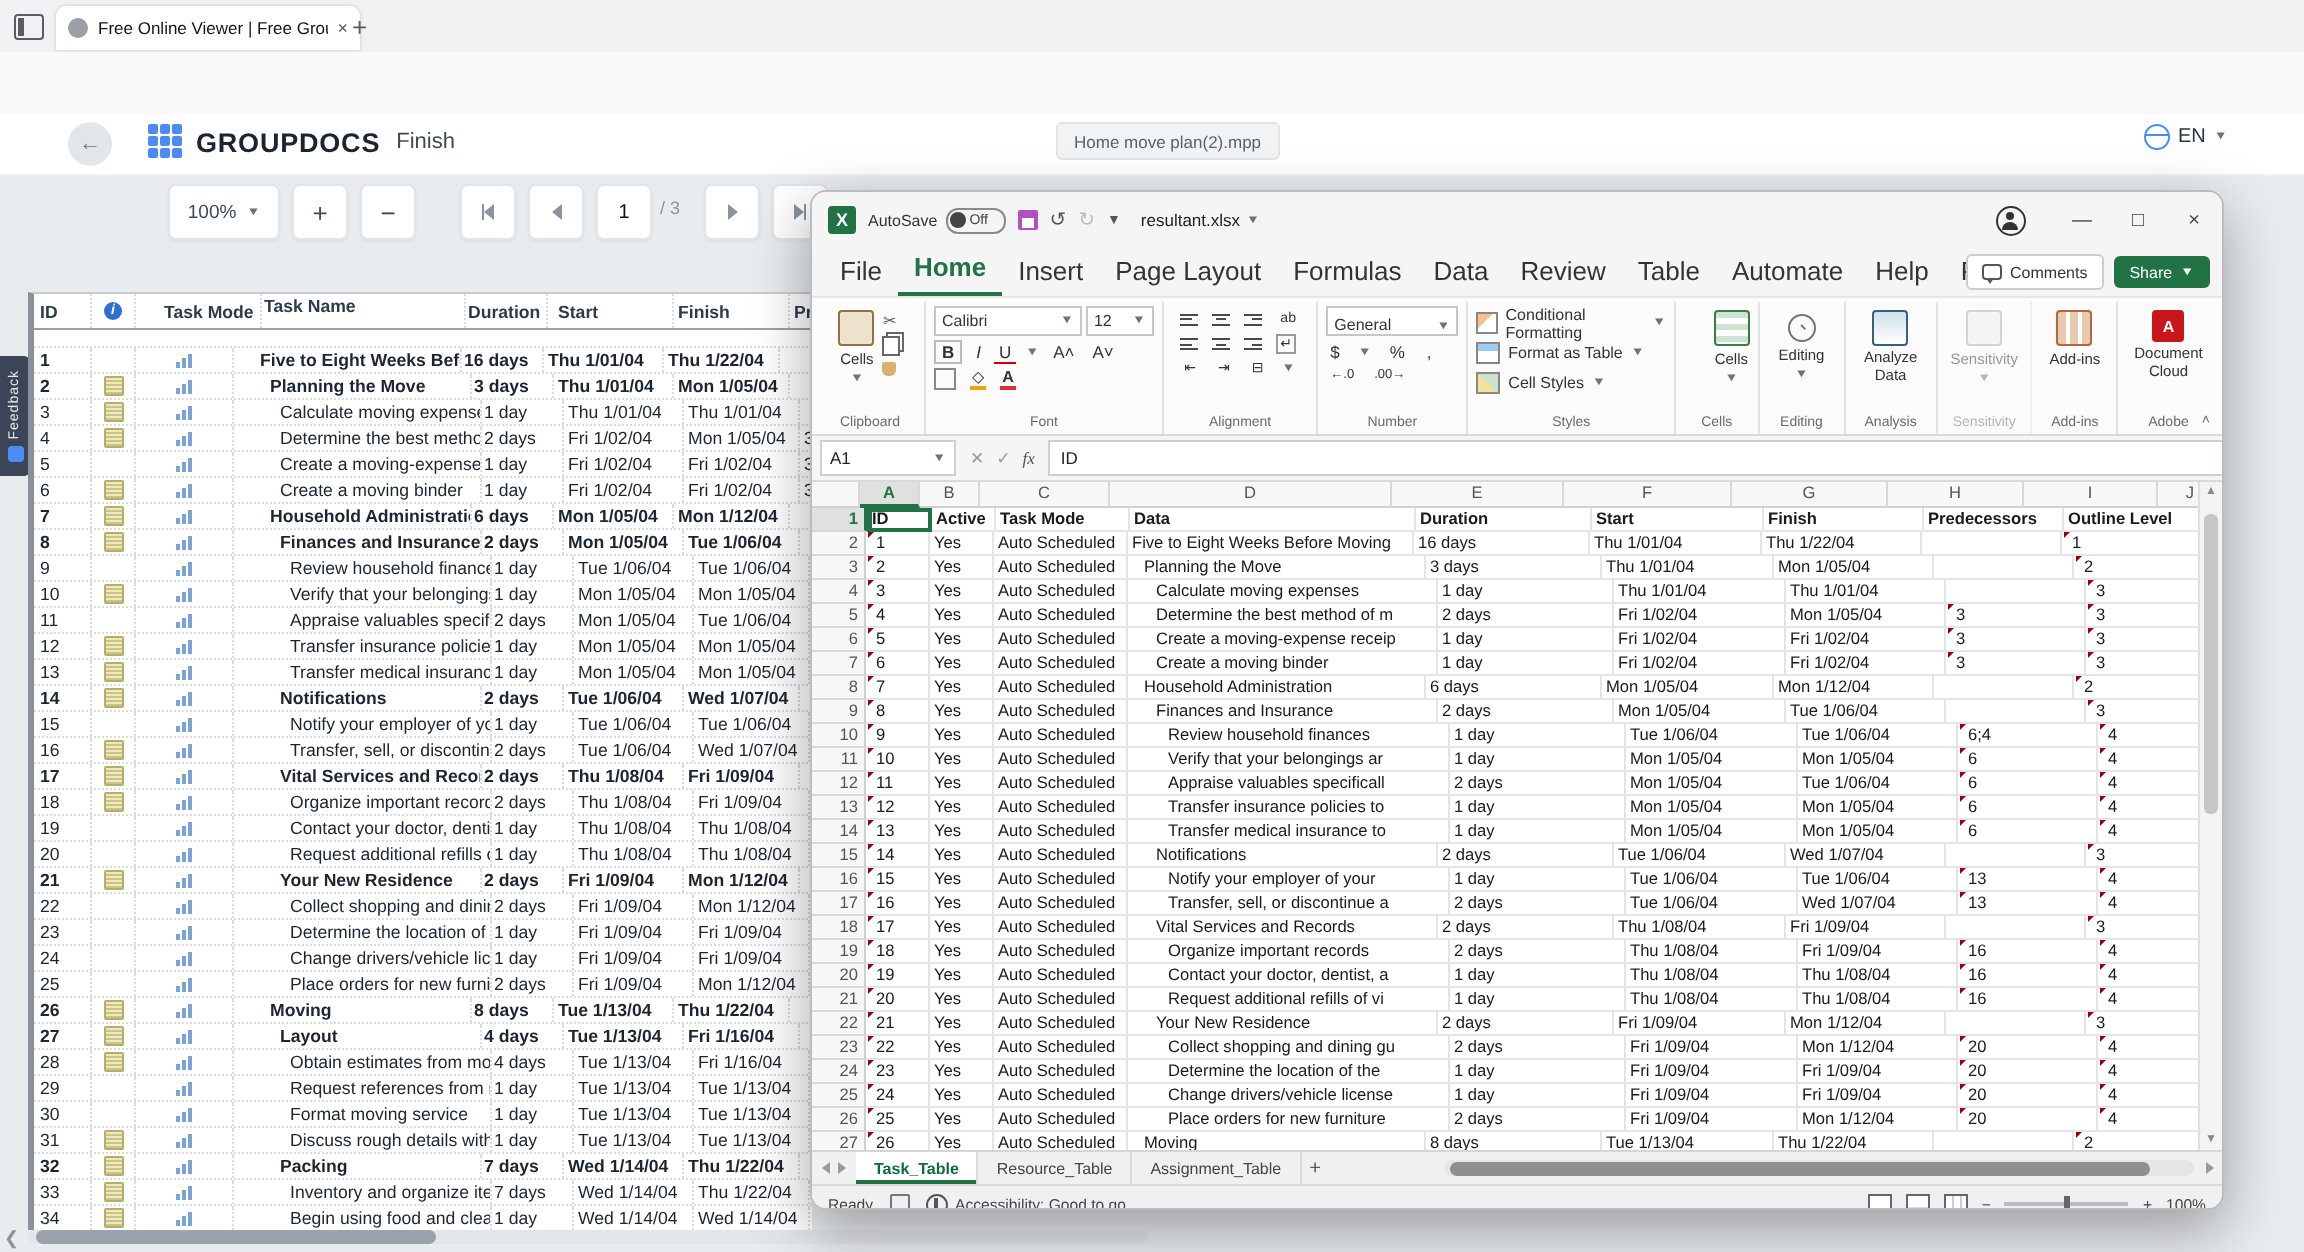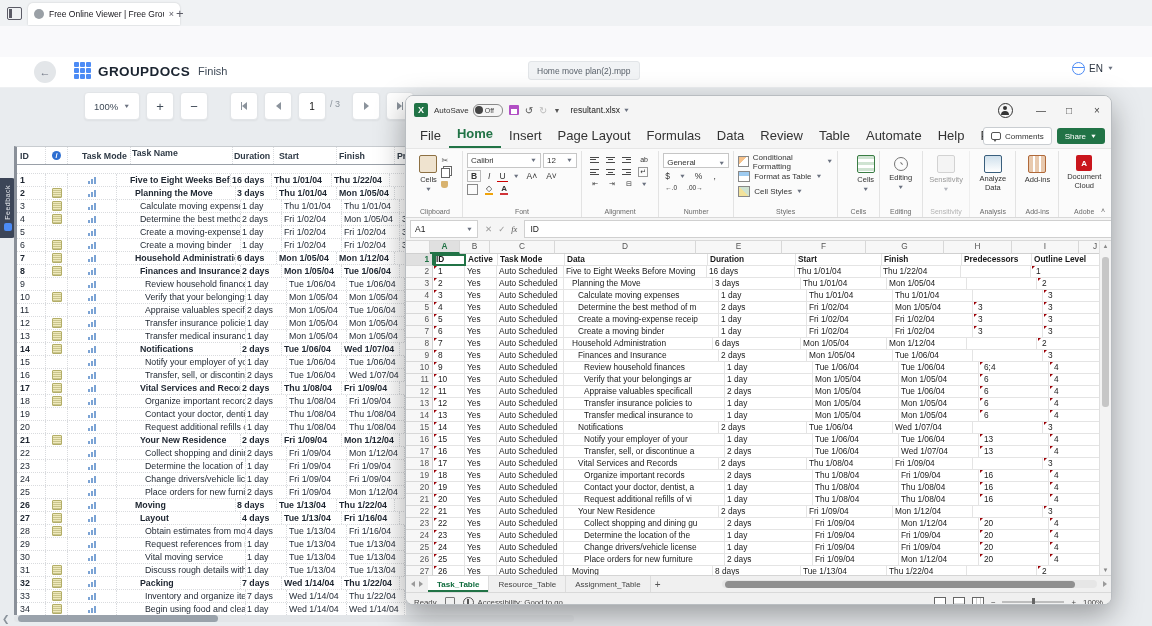--- a/index.html
+++ b/index.html
@@ -817,21 +817,21 @@
       <div class="vrow">
         <div class="vc id">30</div>
         <div class="vc note"></div>
         <div class="vc mode">
           <span class="mode-ic">
             <i></i>
             <i></i>
             <i></i>
           </span>
         </div>
-        <div class="vc name" style="padding-left: 28px;">Vital moving service</div>
+        <div class="vc name" style="padding-left: 28px;">Format moving service</div>
         <div class="vc dur">1 day</div>
         <div class="vc st">Tue 1/13/04</div>
         <div class="vc fn">Tue 1/13/04</div>
         <div class="vc pr">25</div>
       </div>
       <div class="vrow">
         <div class="vc id">31</div>
         <div class="vc note">
           <span class="note-ic"></span>
         </div>
@@ -1101,38 +1101,38 @@
     <div class="rgroup" style="width:46px;">
       <div class="rbody">
           <div class="bigbtn">
             <span class="mag" style="width:12px;height:12px;margin-top:2px;"></span>
             <span>Editing</span>
             <span class="chev">▼</span>
           </div>
         </div>
       <span class="rglabel">Editing</span>
     </div>
+    <div class="rgroup" style="width:50px;">
+      <div class="rbody">
+          <div class="bigbtn">
+            <span class="bigic analyze"></span>
+            <span style="text-align:center;line-height:1.15;">Analyze Data</span>
+          </div>
+        </div>
+      <span class="rglabel">Analysis</span>
+    </div>
     <div class="rgroup" style="width:52px;opacity:.5;">
       <div class="rbody">
           <div class="bigbtn">
             <span class="bigic sens"></span>
             <span>Sensitivity</span>
             <span class="chev">▼</span>
           </div>
         </div>
       <span class="rglabel">Sensitivity</span>
-    </div>
-    <div class="rgroup" style="width:50px;">
-      <div class="rbody">
-          <div class="bigbtn">
-            <span class="bigic analyze"></span>
-            <span style="text-align:center;line-height:1.15;">Analyze Data</span>
-          </div>
-        </div>
-      <span class="rglabel">Analysis</span>
     </div>
     <div class="rgroup" style="width:46px;">
       <div class="rbody">
           <div class="bigbtn">
             <span class="bigic grid3"></span>
             <span>Add-ins</span>
           </div>
         </div>
       <span class="rglabel">Add-ins</span>
     </div>

